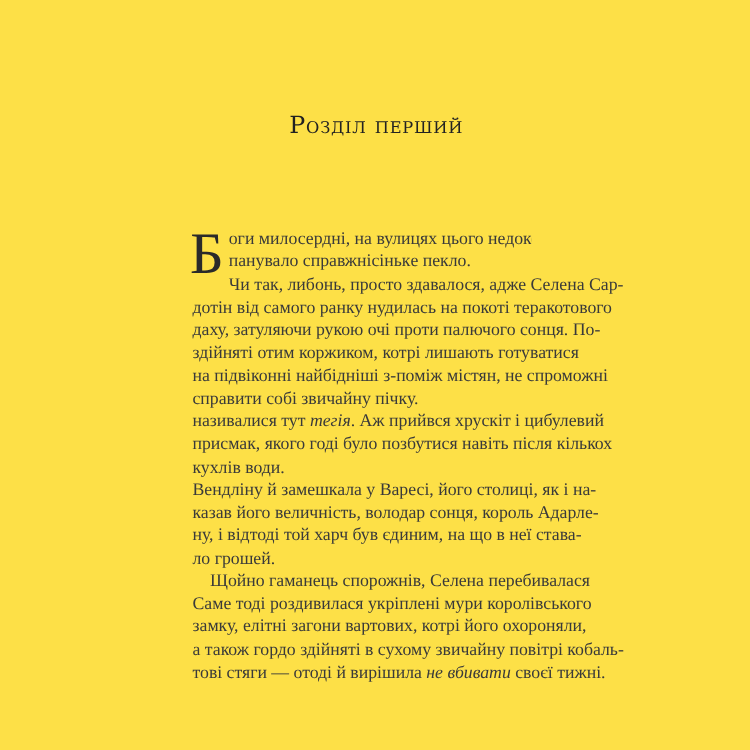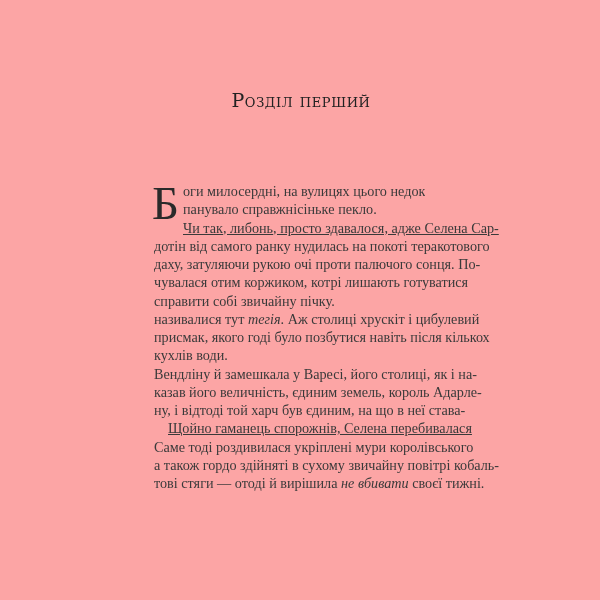--- a/index.html
+++ b/index.html
@@ -1,30 +1,30 @@
 <!DOCTYPE html>
 <html><head>
 <meta charset="utf-8">
 <style>
   html, body { margin: 0; padding: 0; background: #ffffff; }
   body { width: 600px; height: 600px; position: relative; overflow: hidden; }
-  .page { position: absolute; left: 0; top: 0; width: 600px; height: 600px; background: #fca5a5; }
+  .page { position: absolute; left: 0; top: 0; width: 600px; height: 600px; background: #fde047; }
   .chapter-title {
     position: absolute; left: 0; top: 89px; width: 602px; text-align: center;
     font-family: "DejaVu Serif", serif; font-size: 19px; color: #222; letter-spacing: 0.6px;
     font-variant: small-caps;
   }
   .body-text {
     position: absolute; left: 154px; top: 182px; width: 271px;
     font-family: "Liberation Serif", serif; font-size: 14.2px; line-height: 18.25px;
     color: #3a3a3a; text-align: justify;
   }
   .line { display: block; text-align: justify; text-align-last: justify; white-space: nowrap; height: 18.25px; }
   .line.last { text-align-last: left; }
-  .line.indent { padding-left: 14px; text-decoration: underline; }
+  .line.indent { padding-left: 14px; }
   .dropcap {
     float: left; font-family: "Liberation Serif", serif; font-size: 47px; line-height: 36px;
     height: 36px; margin: 3px 4px 0 -2px; color: #2a2a2a;
   }
   .line-wrap { overflow: hidden; }
   em { font-style: italic; }
 </style>
 </head>
 <body>
 
@@ -38,36 +38,39 @@
       <div class="line-wrap">
         <span class="line">оги милосердні, на вулицях цього недокоролівства</span>
         <span class="line last">панувало справжнісінькe пекло.</span>
       </div>
     </div>
 
     <div class="paragraph">
       <span class="line indent">Чи так, либонь, просто здавалося, адже Селена Сар-</span>
       <span class="line">дотін від самого ранку нудилась на покоті теракотового</span>
       <span class="line">даху, затуляючи рукою очі проти палючого сонця. По-</span>
-      <span class="line">чувалася отим коржиком, котрі лишають готуватися</span>
+      <span class="line">здійняті отим коржиком, котрі лишають готуватися</span>
+      <span class="line">на підвіконні найбідніші з-поміж містян, не спроможні</span>
       <span class="line last">справити собі звичайну пічку.</span>
     </div>
 
     <div class="paragraph">
-      <span class="line"><span>називалися тут </span><em>тегія</em><span>. Аж столиці хрускіт і цибулевий</span></span>
+      <span class="line"><span>називалися тут </span><em>тегія</em><span>. Аж прийвся хрускіт і цибулевий</span></span>
       <span class="line">присмак, якого годі було позбутися навіть після кількох</span>
       <span class="line last">кухлів води.</span>
     </div>
 
     <div class="paragraph">
       <span class="line">Вендліну й замешкала у Варесі, його столиці, як і на-</span>
-      <span class="line">казав його величність, єдиним земель, король Адарле-</span>
+      <span class="line">казав його величність, володар сонця, король Адарле-</span>
       <span class="line">ну, і відтоді той харч був єдиним, на що в неї става-</span>
+      <span class="line last">ло грошей.</span>
     </div>
 
     <div class="paragraph">
       <span class="line indent">Щойно гаманець спорожнів, Селена перебивалася</span>
       <span class="line">Саме тоді роздивилася укріплені мури королівського</span>
+      <span class="line">замку, елітні загони вартових, котрі його охороняли,</span>
       <span class="line">а також гордо здійняті в сухому звичайну повітрі кобаль-</span>
       <span class="line last"><span>тові стяги — отоді й вирішила </span><em>не вбивати</em><span> своєї тижні.</span></span>
     </div>
   </div>
 </div>
 
 </body></html>

